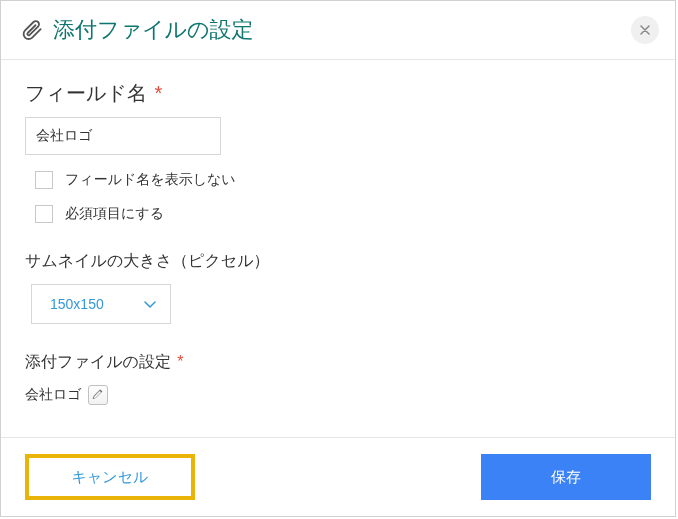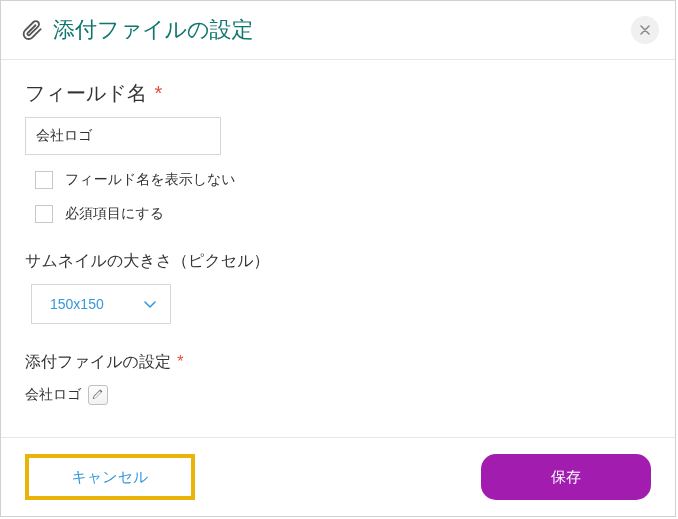--- a/index.html
+++ b/index.html
@@ -156,23 +156,22 @@
       display: flex;
       align-items: center;
       justify-content: center;
     }
     .btn-cancel {
       background: #fff;
       border: 4px solid #eab308;
       color: #3498db;
     }
     .btn-save {
-      background: #a21caf;
+      background: #3b82f6;
       color: #fff;
-      border-radius: 15px;
     }
   </style>
 </head>
 <body>
 
 <div class="dialog">
 
   <div class="dialog-header">
     <span class="attach-icon">
       <svg viewBox="0 0 24 24" fill="none" stroke="currentColor" stroke-width="2" stroke-linecap="round" stroke-linejoin="round">

